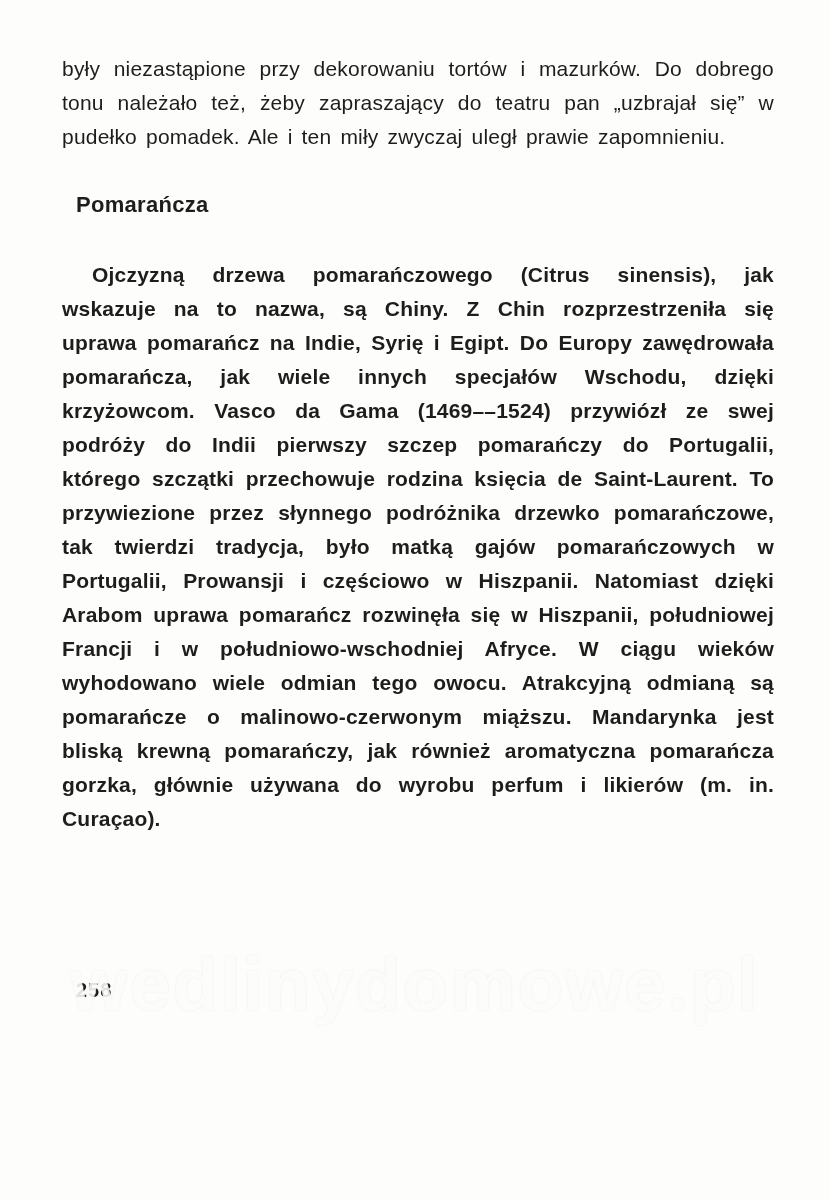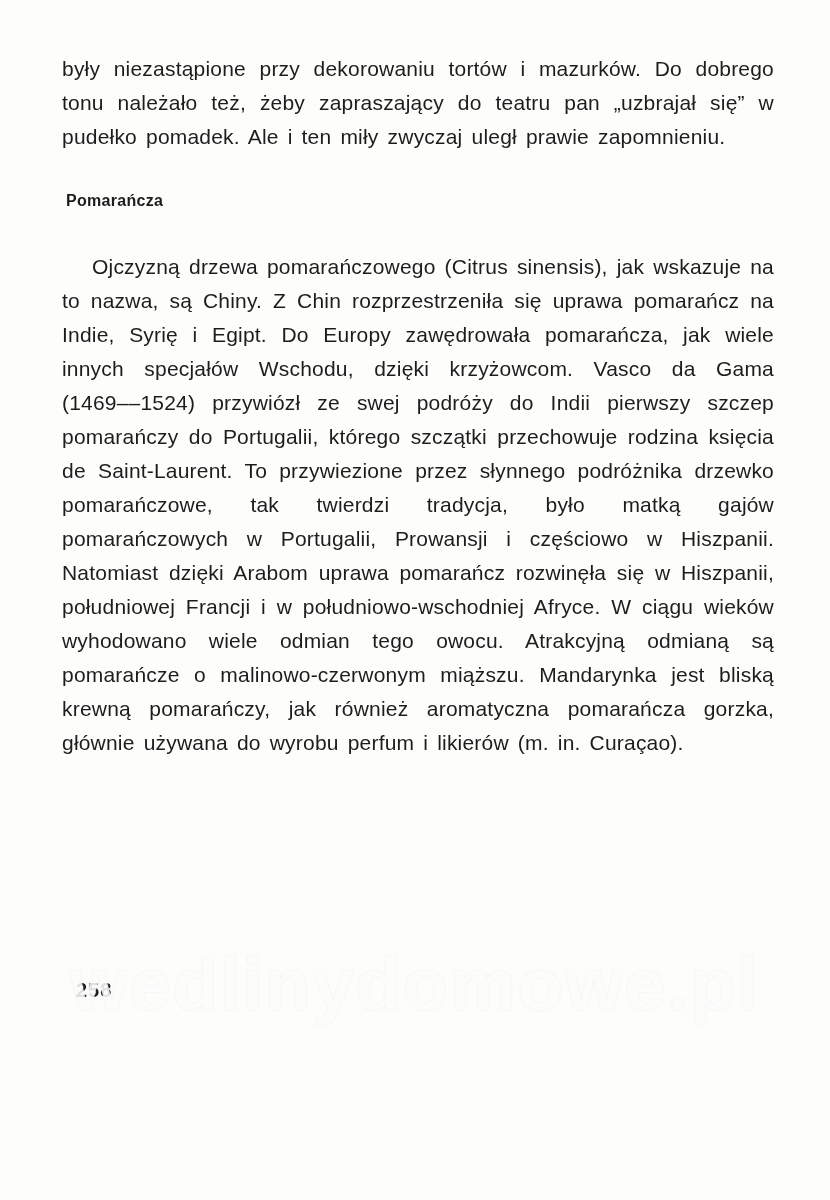--- a/index.html
+++ b/index.html
@@ -26,26 +26,27 @@
   .para {
     font-size: 21px;
     line-height: 34px;
     text-align: justify;
     word-spacing: 3px;
     letter-spacing: 0.2px;
     margin: 0;
   }
   .para.indent {
     text-indent: 30px;
+    font-weight: bold;
   }
   .heading {
-    font-size: 16px;
+    font-size: 22px;
     font-weight: bold;
     letter-spacing: 0.3px;
-    margin: 38px 0 40px 4px;
+    margin: 38px 0 40px 14px;
   }
   .page-number {
     position: absolute;
     left: 62px;
     bottom: 66px;
     font-size: 20px;
     font-weight: bold;
     letter-spacing: 1px;
     color: #1d1d1d;
     margin-left: 14px;

